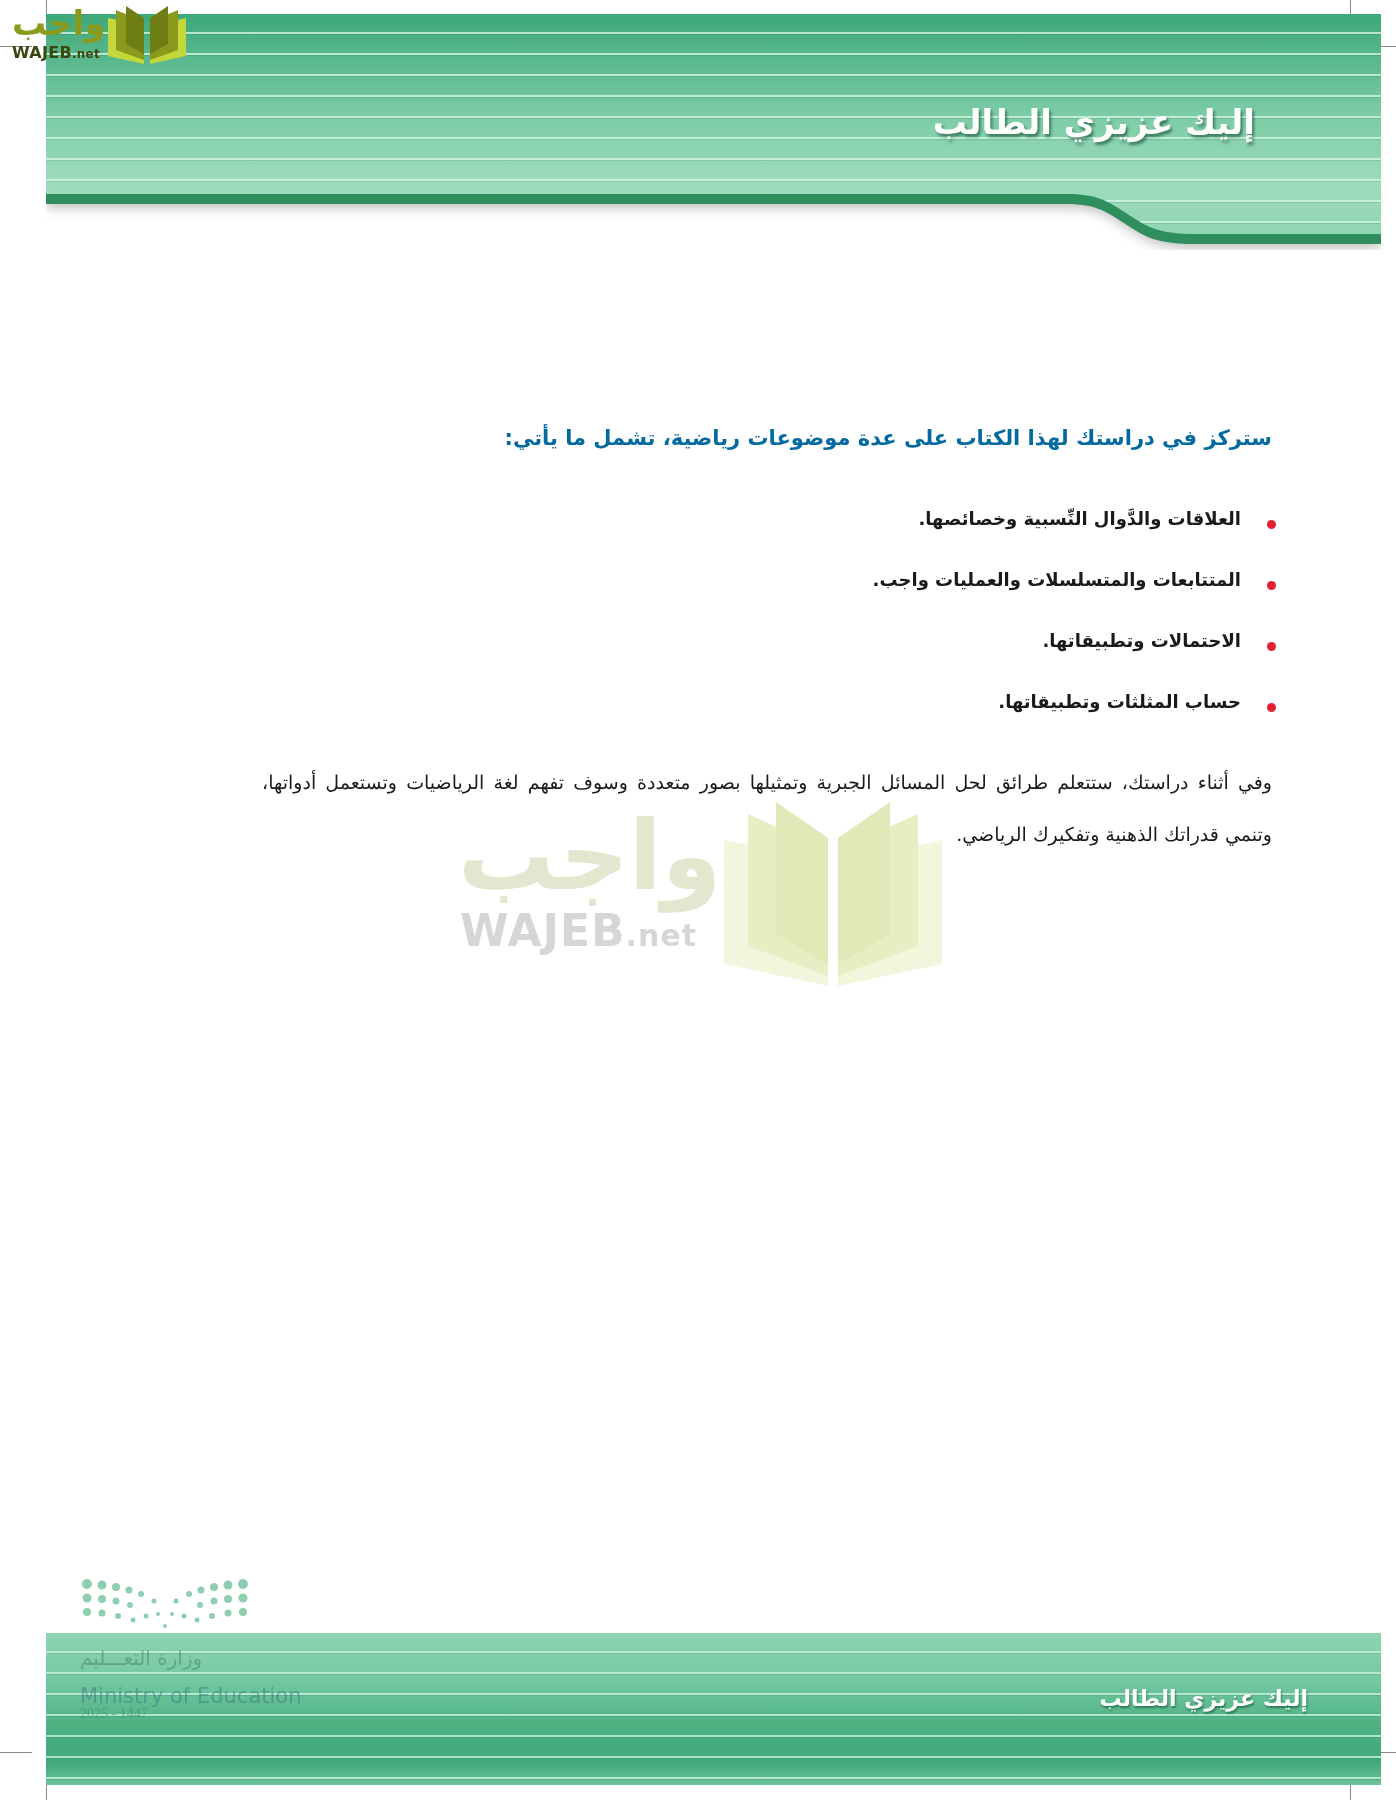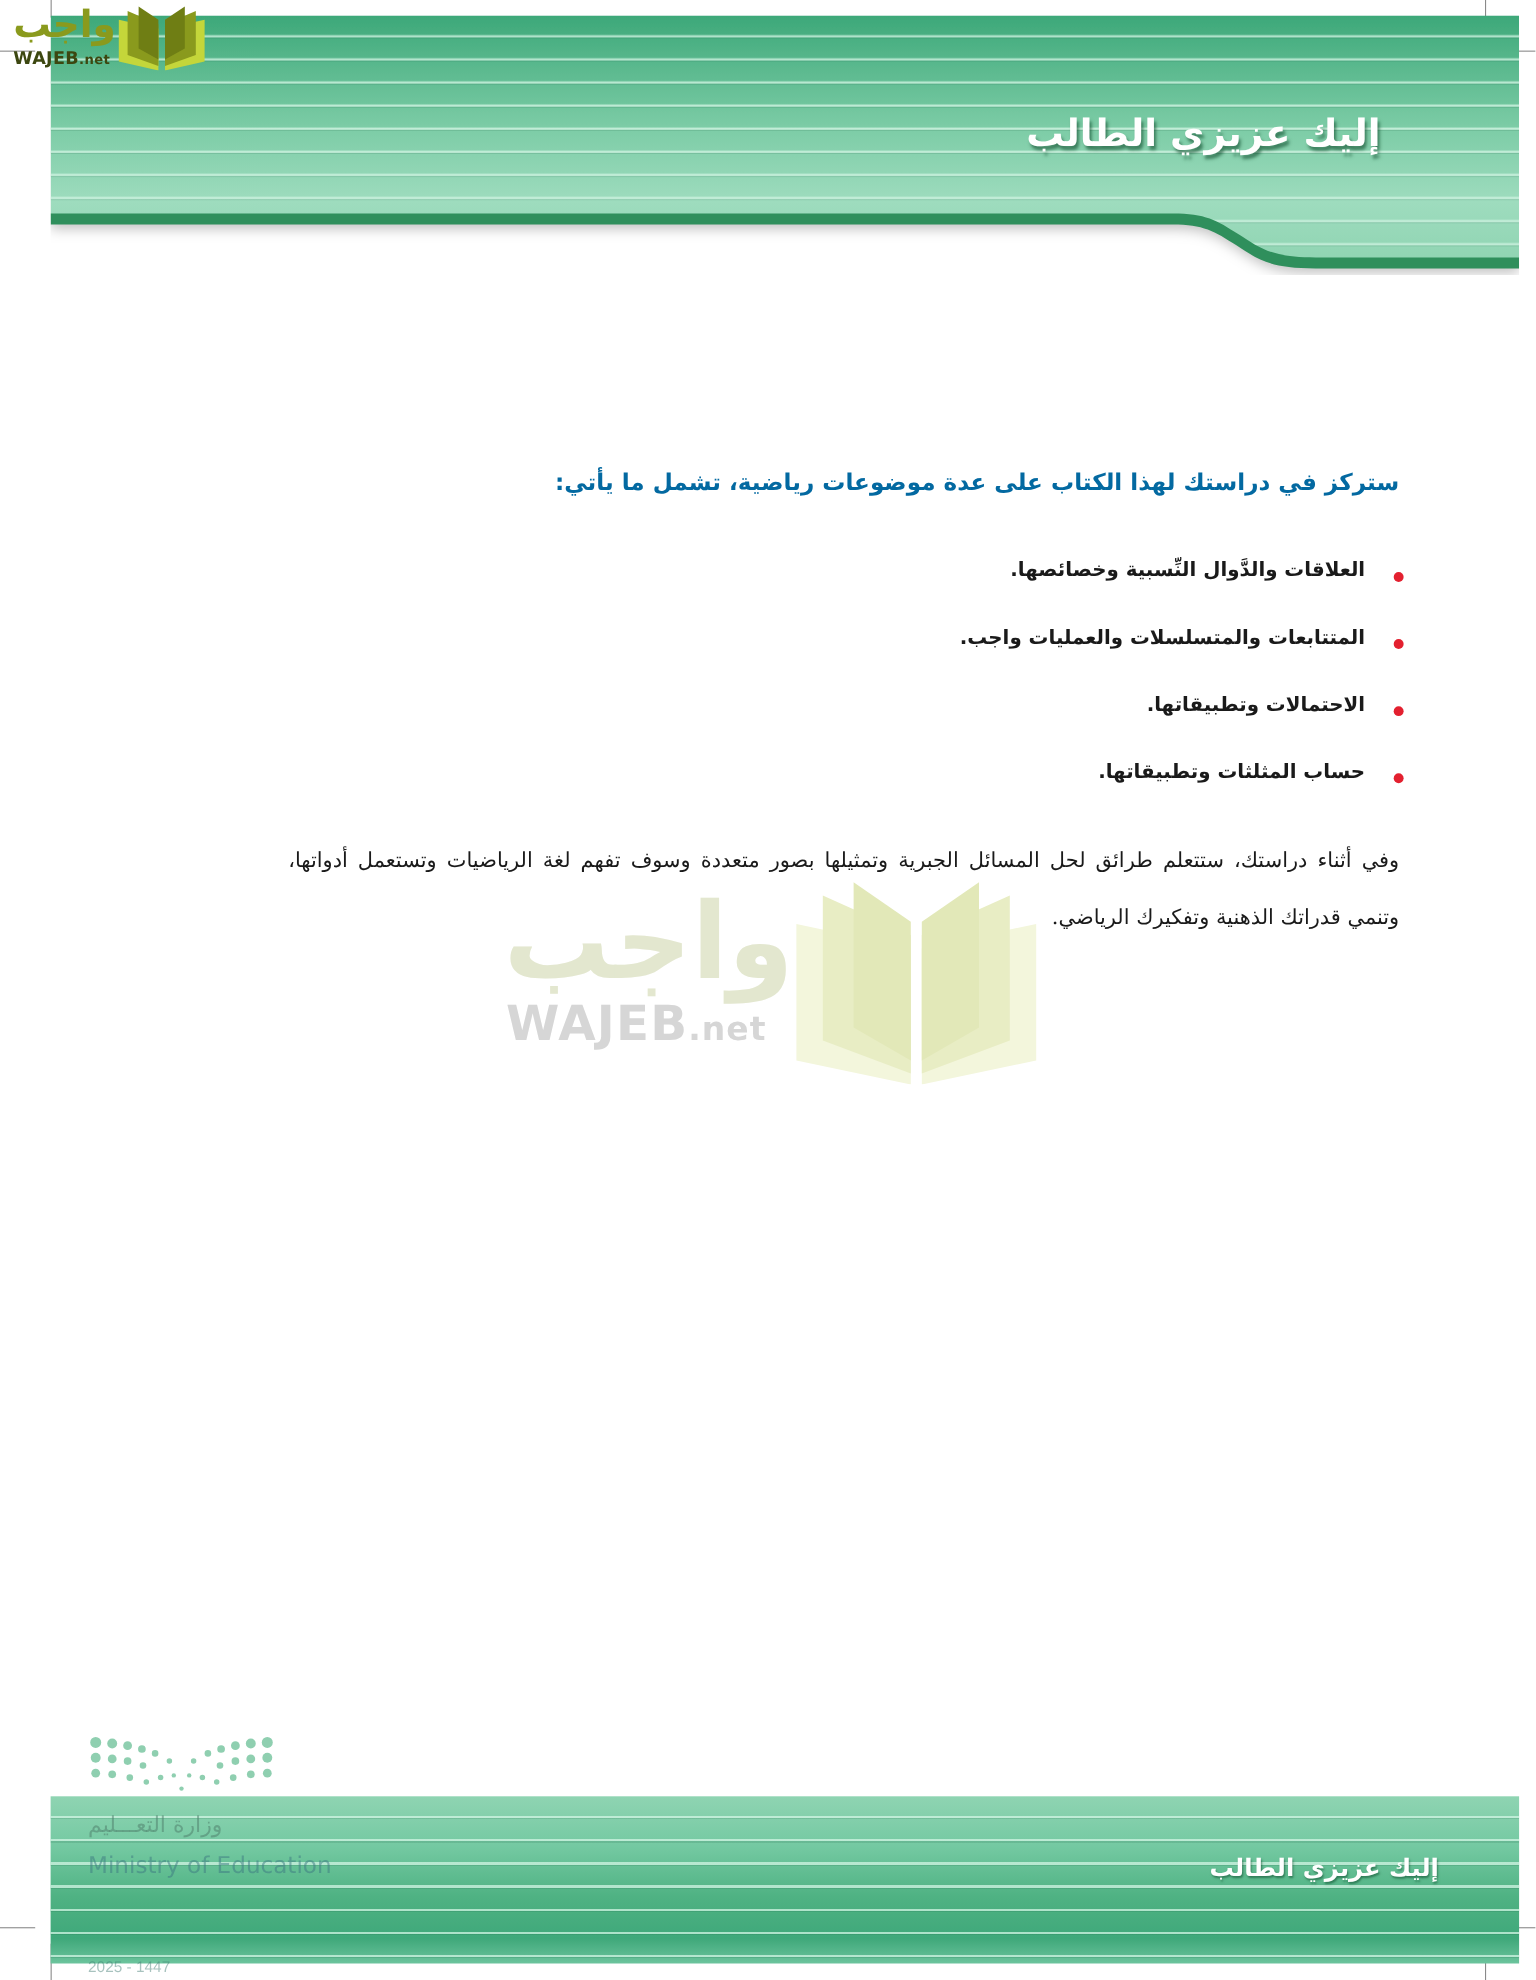--- a/index.html
+++ b/index.html
@@ -51,21 +51,21 @@
     .watermark { position:absolute; z-index:1; }
     .wm-arabic { position:absolute; left:458px; top:808px; font-family:"DejaVu Sans", sans-serif; font-weight:bold; font-size:96px; color:#e3e7cf; direction:rtl; line-height:1; }
     .wm-latin { position:absolute; left:460px; top:905px; font-family:"DejaVu Sans", sans-serif; font-weight:bold; font-size:44px; color:#d6d6d6; letter-spacing:1px; }
     .wm-latin .net { font-size:30px; }
 
     .logo-ar { position:absolute; left:12px; top:6px; font-weight:bold; font-size:34px; color:#8a9a1d; direction:rtl; line-height:1; }
     .logo-en { position:absolute; left:12px; top:43px; font-weight:bold; font-size:16px; color:#3c4710; letter-spacing:0.3px; }
     .logo-en .net { font-size:12px; }
     .moe-ar { position:absolute; left:80px; top:1646px; font-size:20px; color:rgba(80,130,110,0.55); direction:rtl; font-family:"DejaVu Sans", sans-serif; }
     .moe-en { position:absolute; left:80px; top:1684px; font-size:21px; color:rgba(60,120,130,0.5); font-family:"DejaVu Sans", sans-serif;text-align:center; }
-    .moe-year { position:absolute; left:80px; top:1780px; font-size:14px; color:rgba(60,120,110,0.45); font-family:Liberation Sans, sans-serif; }
+    .moe-year { position:absolute; left:80px; top:1706px; font-size:14px; color:rgba(60,120,110,0.45); font-family:Liberation Serif, serif; }
 
     .footer-title {
       position:absolute; right:88px; top:1686px;
       direction:rtl; font-weight:bold; font-size:22px; color:#ffffff;
       text-shadow:1px 2px 2px rgba(0,60,30,0.5); white-space:nowrap;
     }
   </style>
 </head>
 <body>
 

